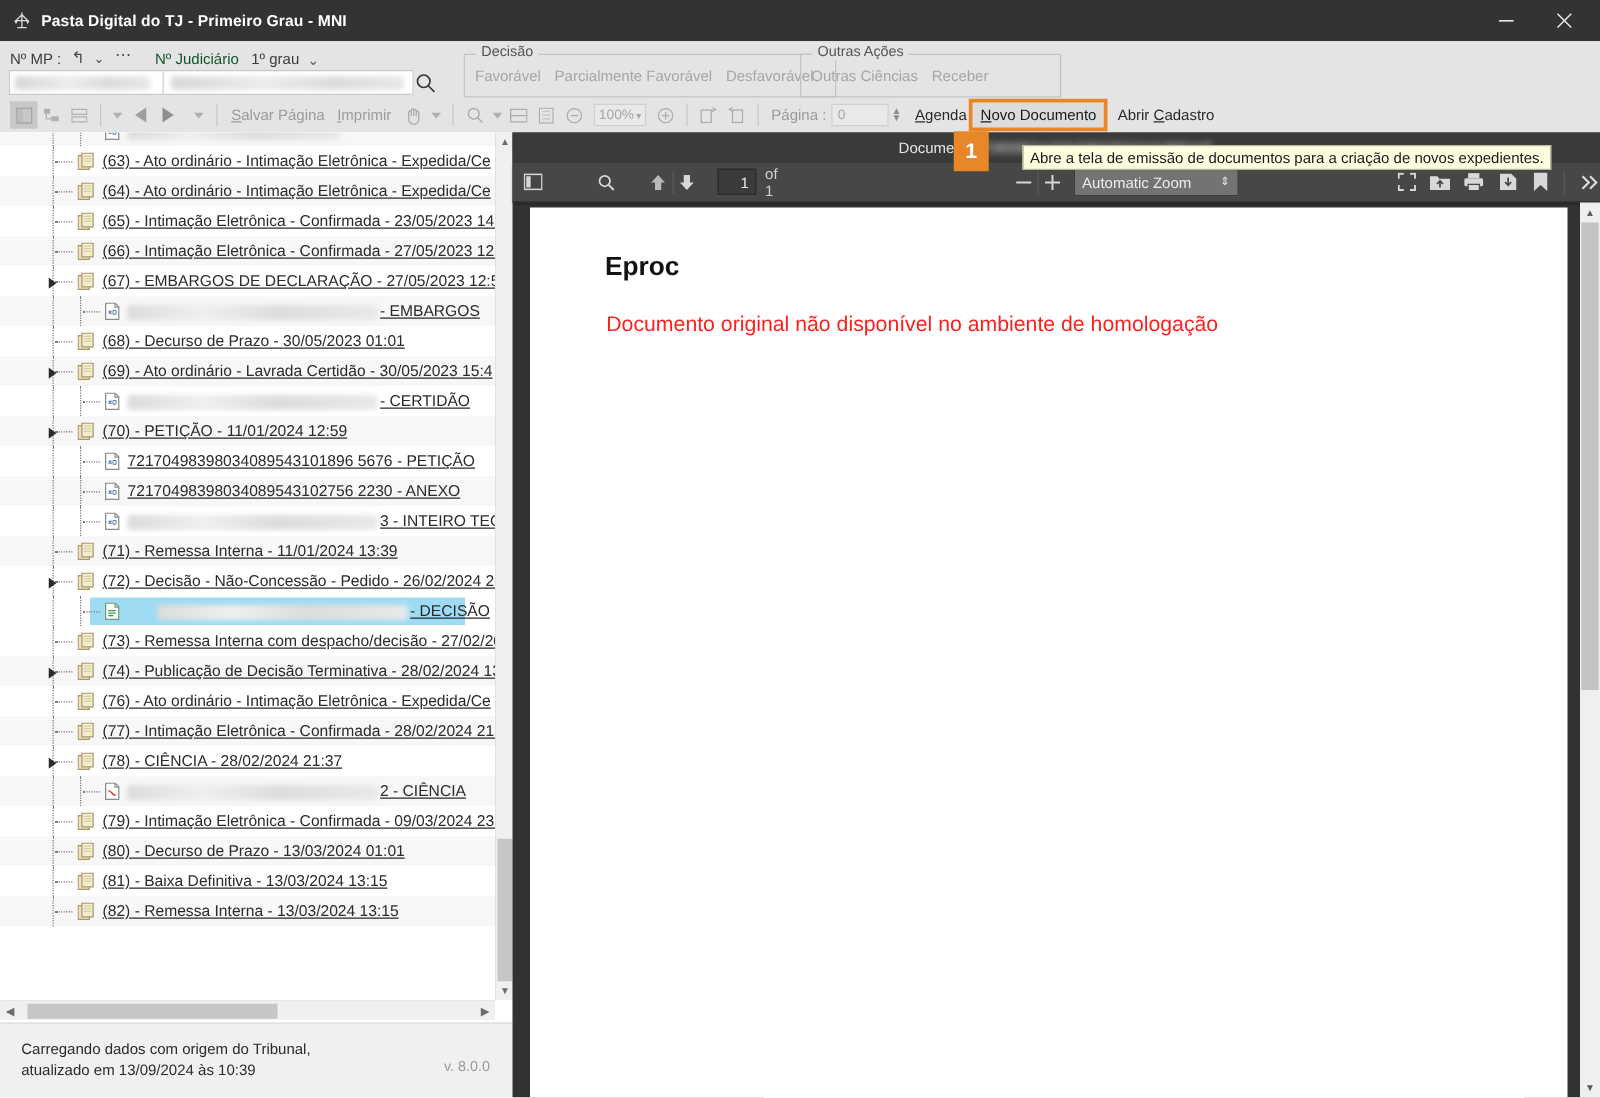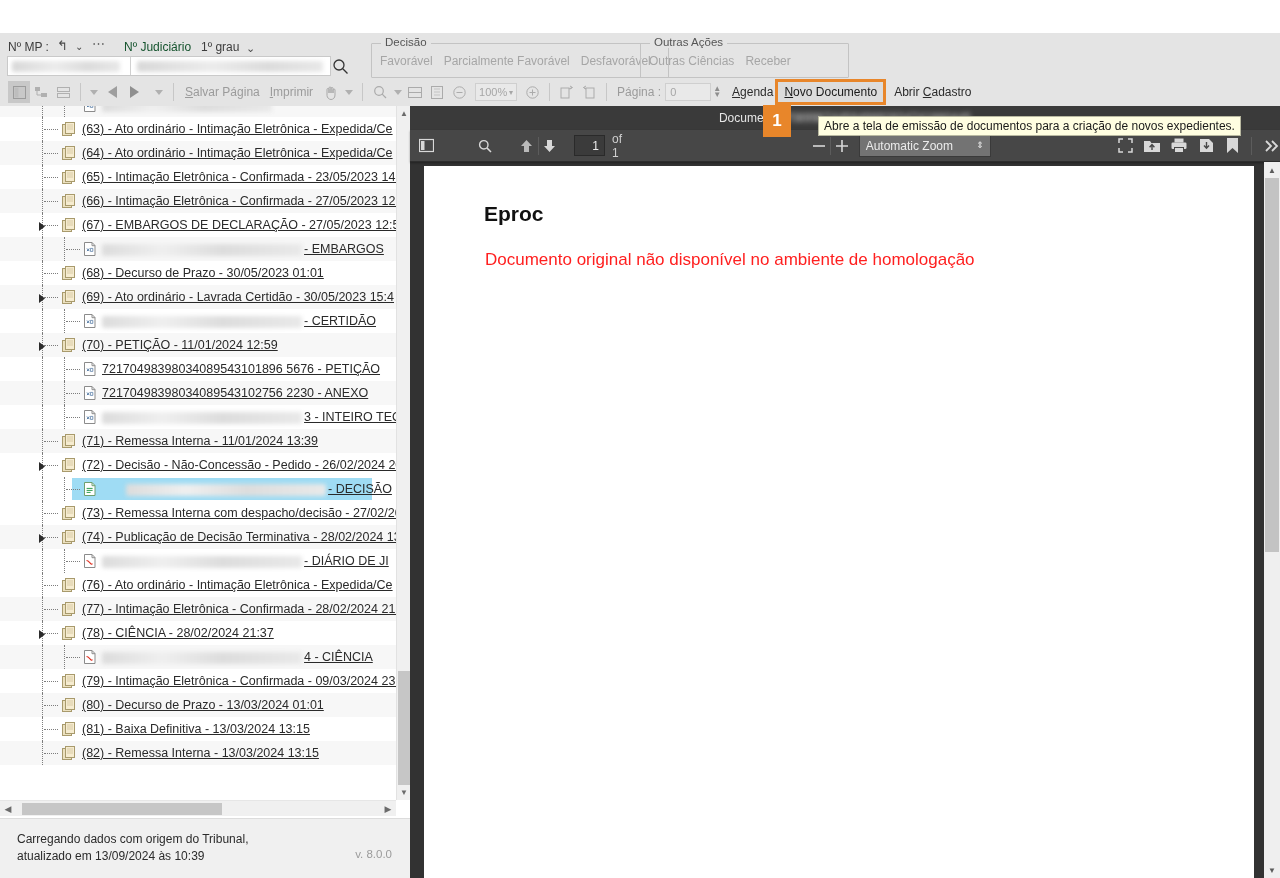--- a/index.html
+++ b/index.html
@@ -260,20 +260,41 @@
     background: #fffee1; border: 1px solid #b8b8a0; color: #1a1a1a;
     font-size: 12px; display: flex; align-items: center; padding: 0 5px;
     z-index: 39; white-space: nowrap;
   }
 </style>
 </head>
 <body>
 
 <div id="app">
 
+  <div class="titlebar">
+    <div class="tb-icon">
+      <svg width="15" height="15" viewBox="0 0 16 16">
+        <path d="M8 1v13M4 14h8M8 3L3 8h10L8 3z" stroke="#dcdcdc" stroke-width="1.1" fill="none"></path>
+        <path d="M1.5 8h3l-1.5 3z M11.5 8h3l-1.5 3z" fill="#dcdcdc"></path>
+      </svg>
+    </div>
+    <div class="tb-title">Pasta Digital do TJ - Primeiro Grau - MNI</div>
+    <div class="tb-controls">
+      <div class="tb-btn">
+        <svg width="12" height="2" viewBox="0 0 12 2">
+            <rect width="12" height="1.3" fill="#e8e8e8"></rect>
+          </svg>
+      </div>
+      <div class="tb-btn close">
+        <svg width="13" height="13" viewBox="0 0 13 13">
+            <path d="M1 1L12 12M12 1L1 12" stroke="#e8e8e8" stroke-width="1.2"></path>
+          </svg>
+      </div>
+    </div>
+  </div>
 
   <div class="ribbon">
 
     <div class="row1">
       <div class="lbl-mp">Nº MP :</div>
       <div class="mini-ico" style="left:57px;">↰</div>
       <div class="mini-ico" style="left:75px;font-size:10px;top:8px;">⌄</div>
       <div class="mini-ico" style="left:92px;top:3px;">⋯</div>
 
       <div class="lbl-jud">Nº Judiciário</div>
@@ -679,77 +700,65 @@
             <span style="display:inline-block;width:62px;flex:none;"></span>
             <span class="ico-folder"><svg width="14" height="15" viewBox="0 0 14 15">
                 <rect x="0.5" y="2.5" width="9" height="11" fill="#ece1c0" stroke="#a89a6c"></rect>
                 <rect x="3.5" y="0.5" width="9" height="11" fill="#f6ecd0" stroke="#a89a6c"></rect>
                 <path d="M5 3h6M5 5h6M5 7h6" stroke="#cdbf95" stroke-width="0.7"></path>
               </svg></span>
             <span class="tlabel"><span>(74) - Publicação de Decisão Terminativa - 28/02/2024 13:</span></span>
           </div>
           <div class="trow even">
             <span class="guide"></span>
+            <span class="elbow" style="left:44px;top:12px;"></span>
+            <span style="display:inline-block;width:62px;flex:none;"></span>
+            <span class="ico-folder"><svg width="14" height="15" viewBox="0 0 14 15">
+                <rect x="0.5" y="2.5" width="9" height="11" fill="#ece1c0" stroke="#a89a6c"></rect>
+                <rect x="3.5" y="0.5" width="9" height="11" fill="#f6ecd0" stroke="#a89a6c"></rect>
+                <path d="M5 3h6M5 5h6M5 7h6" stroke="#cdbf95" stroke-width="0.7"></path>
+              </svg></span>
+            <span class="tlabel"><span>(76) - Ato ordinário - Intimação Eletrônica - Expedida/Ce</span></span>
+          </div>
+          <div class="trow odd">
+            <span class="guide"></span>
+            <span class="elbow" style="left:44px;top:12px;"></span>
+            <span style="display:inline-block;width:62px;flex:none;"></span>
+            <span class="ico-folder"><svg width="14" height="15" viewBox="0 0 14 15">
+                <rect x="0.5" y="2.5" width="9" height="11" fill="#ece1c0" stroke="#a89a6c"></rect>
+                <rect x="3.5" y="0.5" width="9" height="11" fill="#f6ecd0" stroke="#a89a6c"></rect>
+                <path d="M5 3h6M5 5h6M5 7h6" stroke="#cdbf95" stroke-width="0.7"></path>
+              </svg></span>
+            <span class="tlabel"><span>(77) - Intimação Eletrônica - Confirmada - 28/02/2024 21:3</span></span>
+          </div>
+          <div class="trow even">
+            <span class="guide"></span>
+            <span class="elbow" style="left:44px;top:12px;"></span>
+            <span class="expander"><svg width="9" height="9" viewBox="0 0 9 9">
+                <path d="M1 0l6 4.5L1 9z" fill="#2b2b2b"></path>
+              </svg></span>
+            <span style="display:inline-block;width:62px;flex:none;"></span>
+            <span class="ico-folder"><svg width="14" height="15" viewBox="0 0 14 15">
+                <rect x="0.5" y="2.5" width="9" height="11" fill="#ece1c0" stroke="#a89a6c"></rect>
+                <rect x="3.5" y="0.5" width="9" height="11" fill="#f6ecd0" stroke="#a89a6c"></rect>
+                <path d="M5 3h6M5 5h6M5 7h6" stroke="#cdbf95" stroke-width="0.7"></path>
+              </svg></span>
+            <span class="tlabel"><span>(78) - CIÊNCIA - 28/02/2024 21:37</span></span>
+          </div>
+          <div class="trow odd">
+            <span class="guide"></span>
             <span class="elbow" style="left:66px;top:12px;"></span>
             <span class="guide" style="left:64px;"></span>
             <span style="display:inline-block;width:84px;flex:none;"></span>
             <span class="ico-doc"><svg width="12" height="14" viewBox="0 0 12 14">
                 <path d="M0.5 0.5h7.5l3 3v10H0.5z" fill="#ffffff" stroke="#8b8b8b"></path>
                 <path d="M8 0.5v3.2h3" fill="none" stroke="#8b8b8b"></path>
                 <path d="M2.5 6.5c3 0 4 5 6 3.2" stroke="#e03020" stroke-width="1.1" fill="none"></path>
               </svg></span>
-            <span class="tlabel"><span class="redact" style="width:200px;"></span><span>- DIÁRIO DE JI</span></span>
-          </div>
-          <div class="trow even">
-            <span class="guide"></span>
-            <span class="elbow" style="left:44px;top:12px;"></span>
-            <span style="display:inline-block;width:62px;flex:none;"></span>
-            <span class="ico-folder"><svg width="14" height="15" viewBox="0 0 14 15">
-                <rect x="0.5" y="2.5" width="9" height="11" fill="#ece1c0" stroke="#a89a6c"></rect>
-                <rect x="3.5" y="0.5" width="9" height="11" fill="#f6ecd0" stroke="#a89a6c"></rect>
-                <path d="M5 3h6M5 5h6M5 7h6" stroke="#cdbf95" stroke-width="0.7"></path>
-              </svg></span>
-            <span class="tlabel"><span>(76) - Ato ordinário - Intimação Eletrônica - Expedida/Ce</span></span>
-          </div>
-          <div class="trow odd">
-            <span class="guide"></span>
-            <span class="elbow" style="left:44px;top:12px;"></span>
-            <span style="display:inline-block;width:62px;flex:none;"></span>
-            <span class="ico-folder"><svg width="14" height="15" viewBox="0 0 14 15">
-                <rect x="0.5" y="2.5" width="9" height="11" fill="#ece1c0" stroke="#a89a6c"></rect>
-                <rect x="3.5" y="0.5" width="9" height="11" fill="#f6ecd0" stroke="#a89a6c"></rect>
-                <path d="M5 3h6M5 5h6M5 7h6" stroke="#cdbf95" stroke-width="0.7"></path>
-              </svg></span>
-            <span class="tlabel"><span>(77) - Intimação Eletrônica - Confirmada - 28/02/2024 21:3</span></span>
-          </div>
-          <div class="trow even">
-            <span class="guide"></span>
-            <span class="elbow" style="left:44px;top:12px;"></span>
-            <span class="expander"><svg width="9" height="9" viewBox="0 0 9 9">
-                <path d="M1 0l6 4.5L1 9z" fill="#2b2b2b"></path>
-              </svg></span>
-            <span style="display:inline-block;width:62px;flex:none;"></span>
-            <span class="ico-folder"><svg width="14" height="15" viewBox="0 0 14 15">
-                <rect x="0.5" y="2.5" width="9" height="11" fill="#ece1c0" stroke="#a89a6c"></rect>
-                <rect x="3.5" y="0.5" width="9" height="11" fill="#f6ecd0" stroke="#a89a6c"></rect>
-                <path d="M5 3h6M5 5h6M5 7h6" stroke="#cdbf95" stroke-width="0.7"></path>
-              </svg></span>
-            <span class="tlabel"><span>(78) - CIÊNCIA - 28/02/2024 21:37</span></span>
-          </div>
-          <div class="trow odd">
-            <span class="guide"></span>
-            <span class="elbow" style="left:66px;top:12px;"></span>
-            <span class="guide" style="left:64px;"></span>
-            <span style="display:inline-block;width:84px;flex:none;"></span>
-            <span class="ico-doc"><svg width="12" height="14" viewBox="0 0 12 14">
-                <path d="M0.5 0.5h7.5l3 3v10H0.5z" fill="#ffffff" stroke="#8b8b8b"></path>
-                <path d="M8 0.5v3.2h3" fill="none" stroke="#8b8b8b"></path>
-                <path d="M2.5 6.5c3 0 4 5 6 3.2" stroke="#e03020" stroke-width="1.1" fill="none"></path>
-              </svg></span>
-            <span class="tlabel"><span class="redact" style="width:200px;"></span><span>4 - CIÊNCIA</span></span>
+            <span class="tlabel"><span class="redact" style="width:200px;"></span><span>2 - CIÊNCIA</span></span>
           </div>
           <div class="trow even">
             <span class="guide"></span>
             <span class="elbow" style="left:44px;top:12px;"></span>
             <span style="display:inline-block;width:62px;flex:none;"></span>
             <span class="ico-folder"><svg width="14" height="15" viewBox="0 0 14 15">
                 <rect x="0.5" y="2.5" width="9" height="11" fill="#ece1c0" stroke="#a89a6c"></rect>
                 <rect x="3.5" y="0.5" width="9" height="11" fill="#f6ecd0" stroke="#a89a6c"></rect>
                 <path d="M5 3h6M5 5h6M5 7h6" stroke="#cdbf95" stroke-width="0.7"></path>
               </svg></span>

